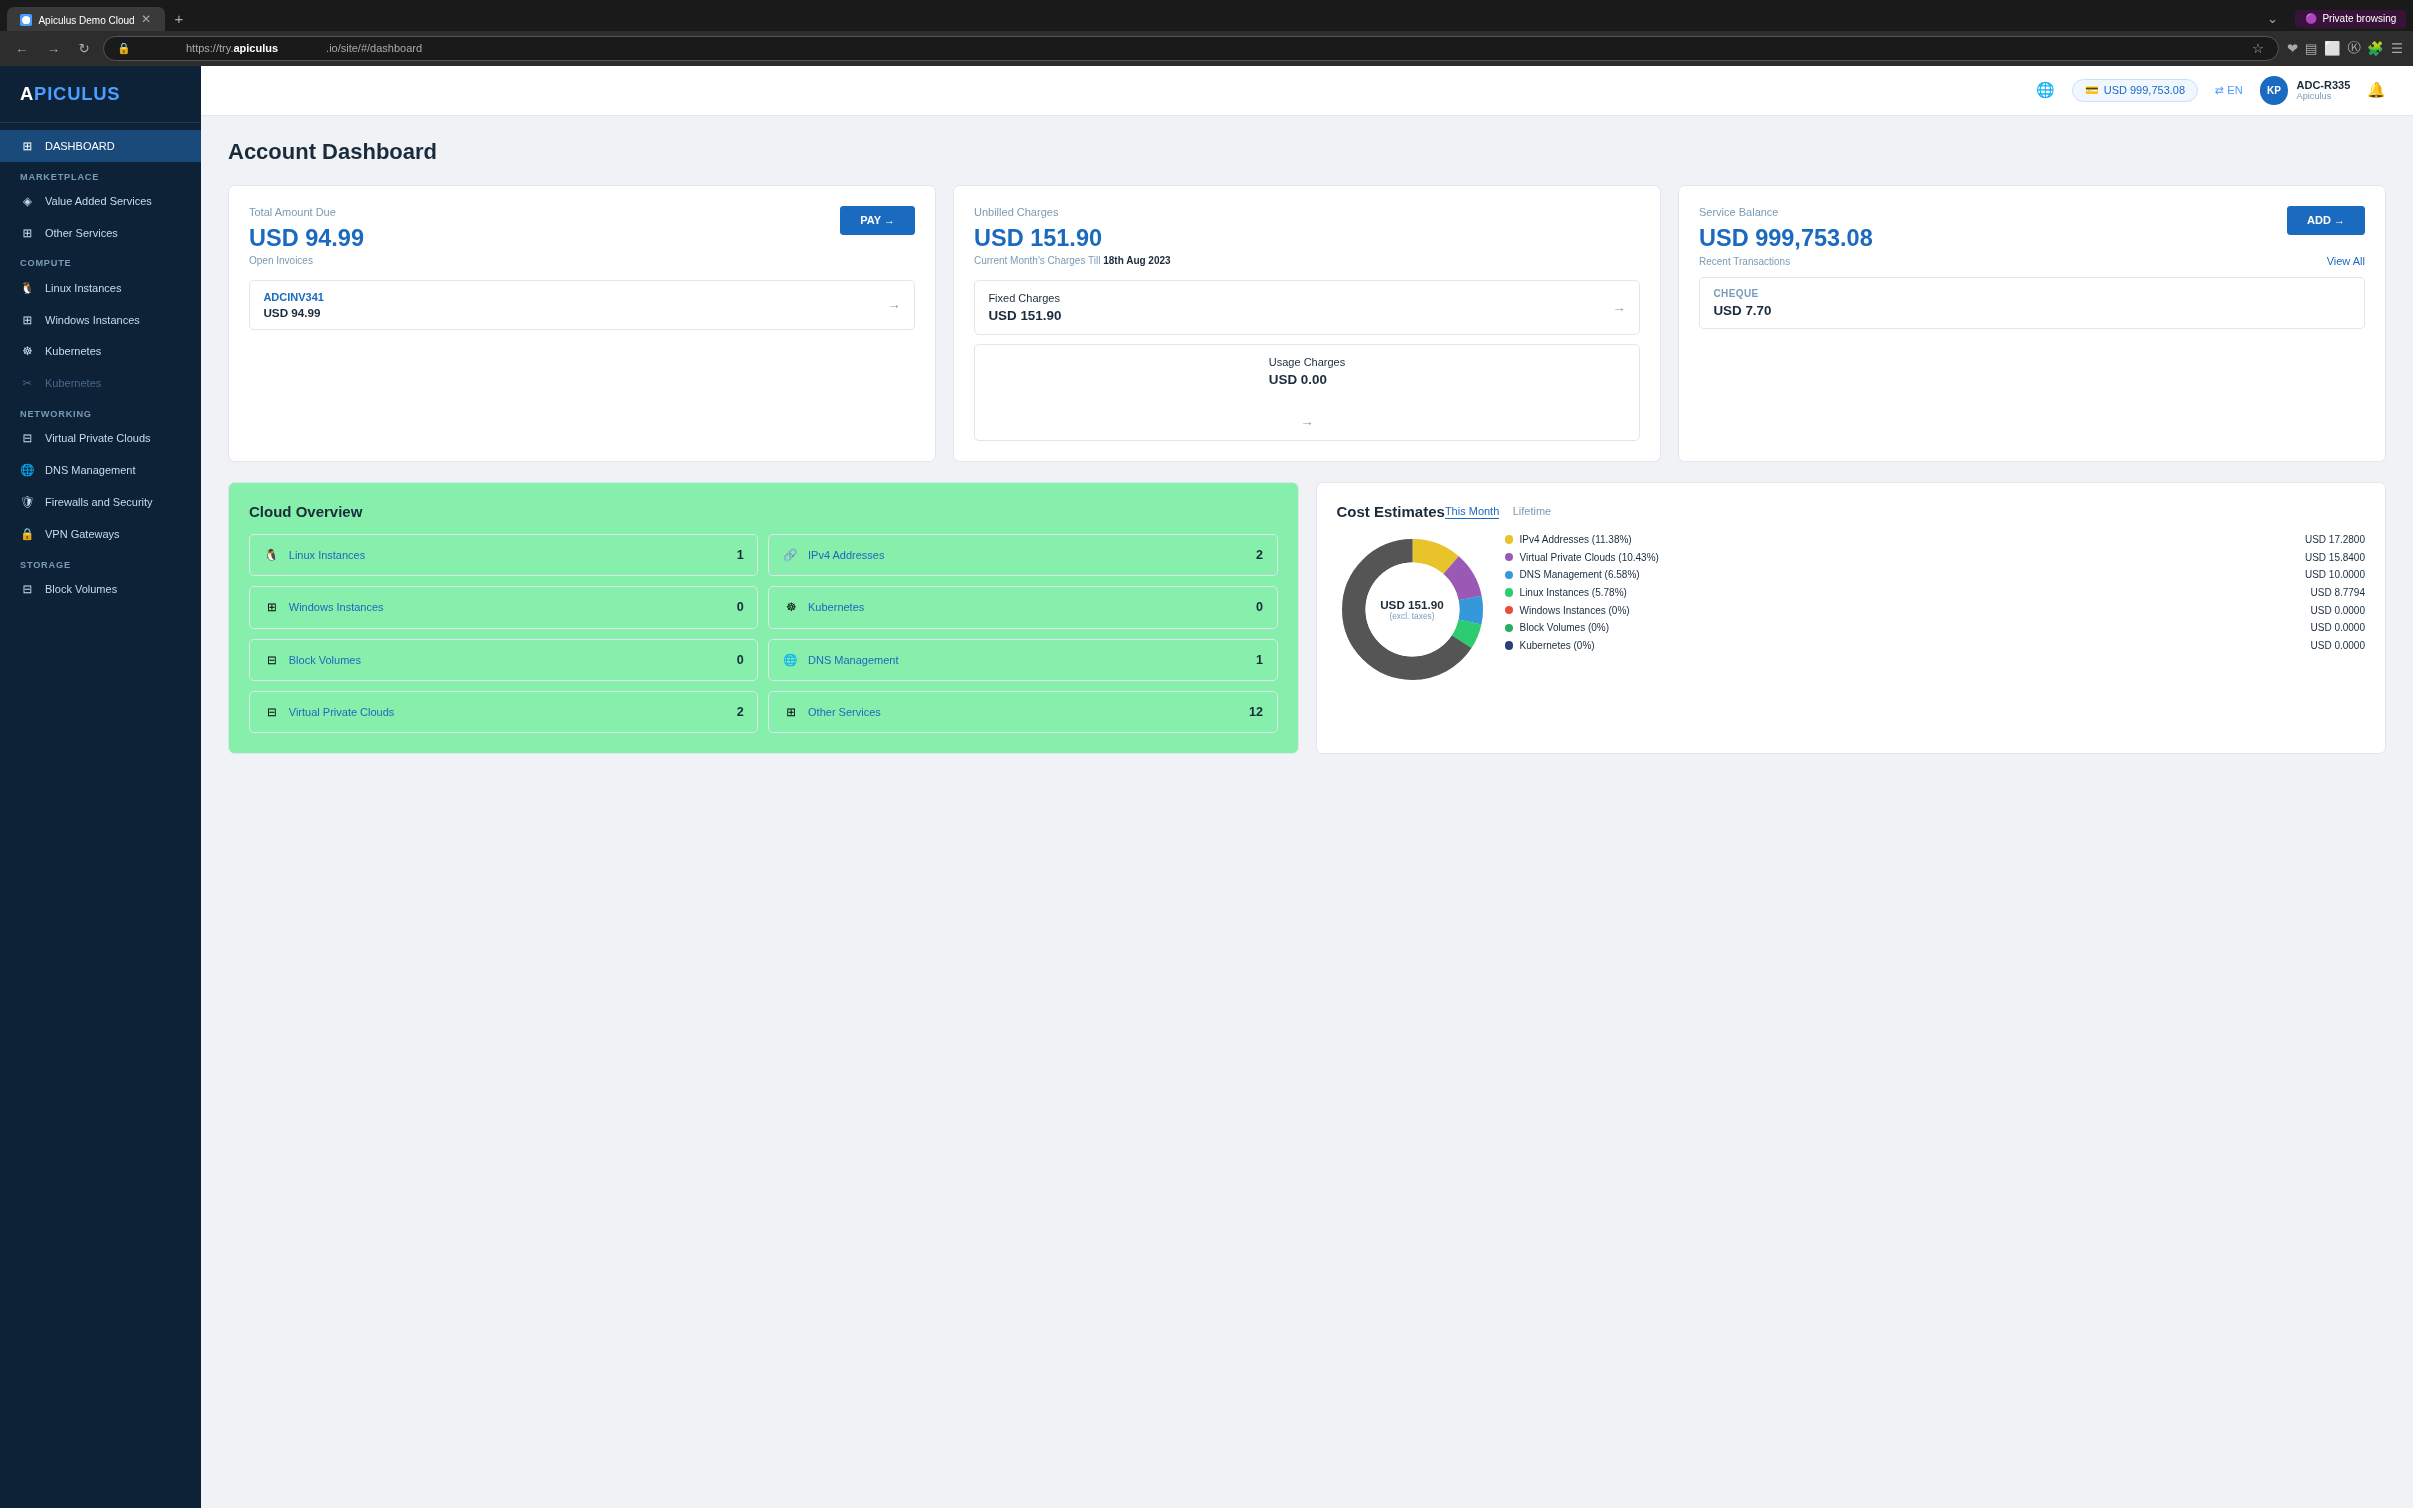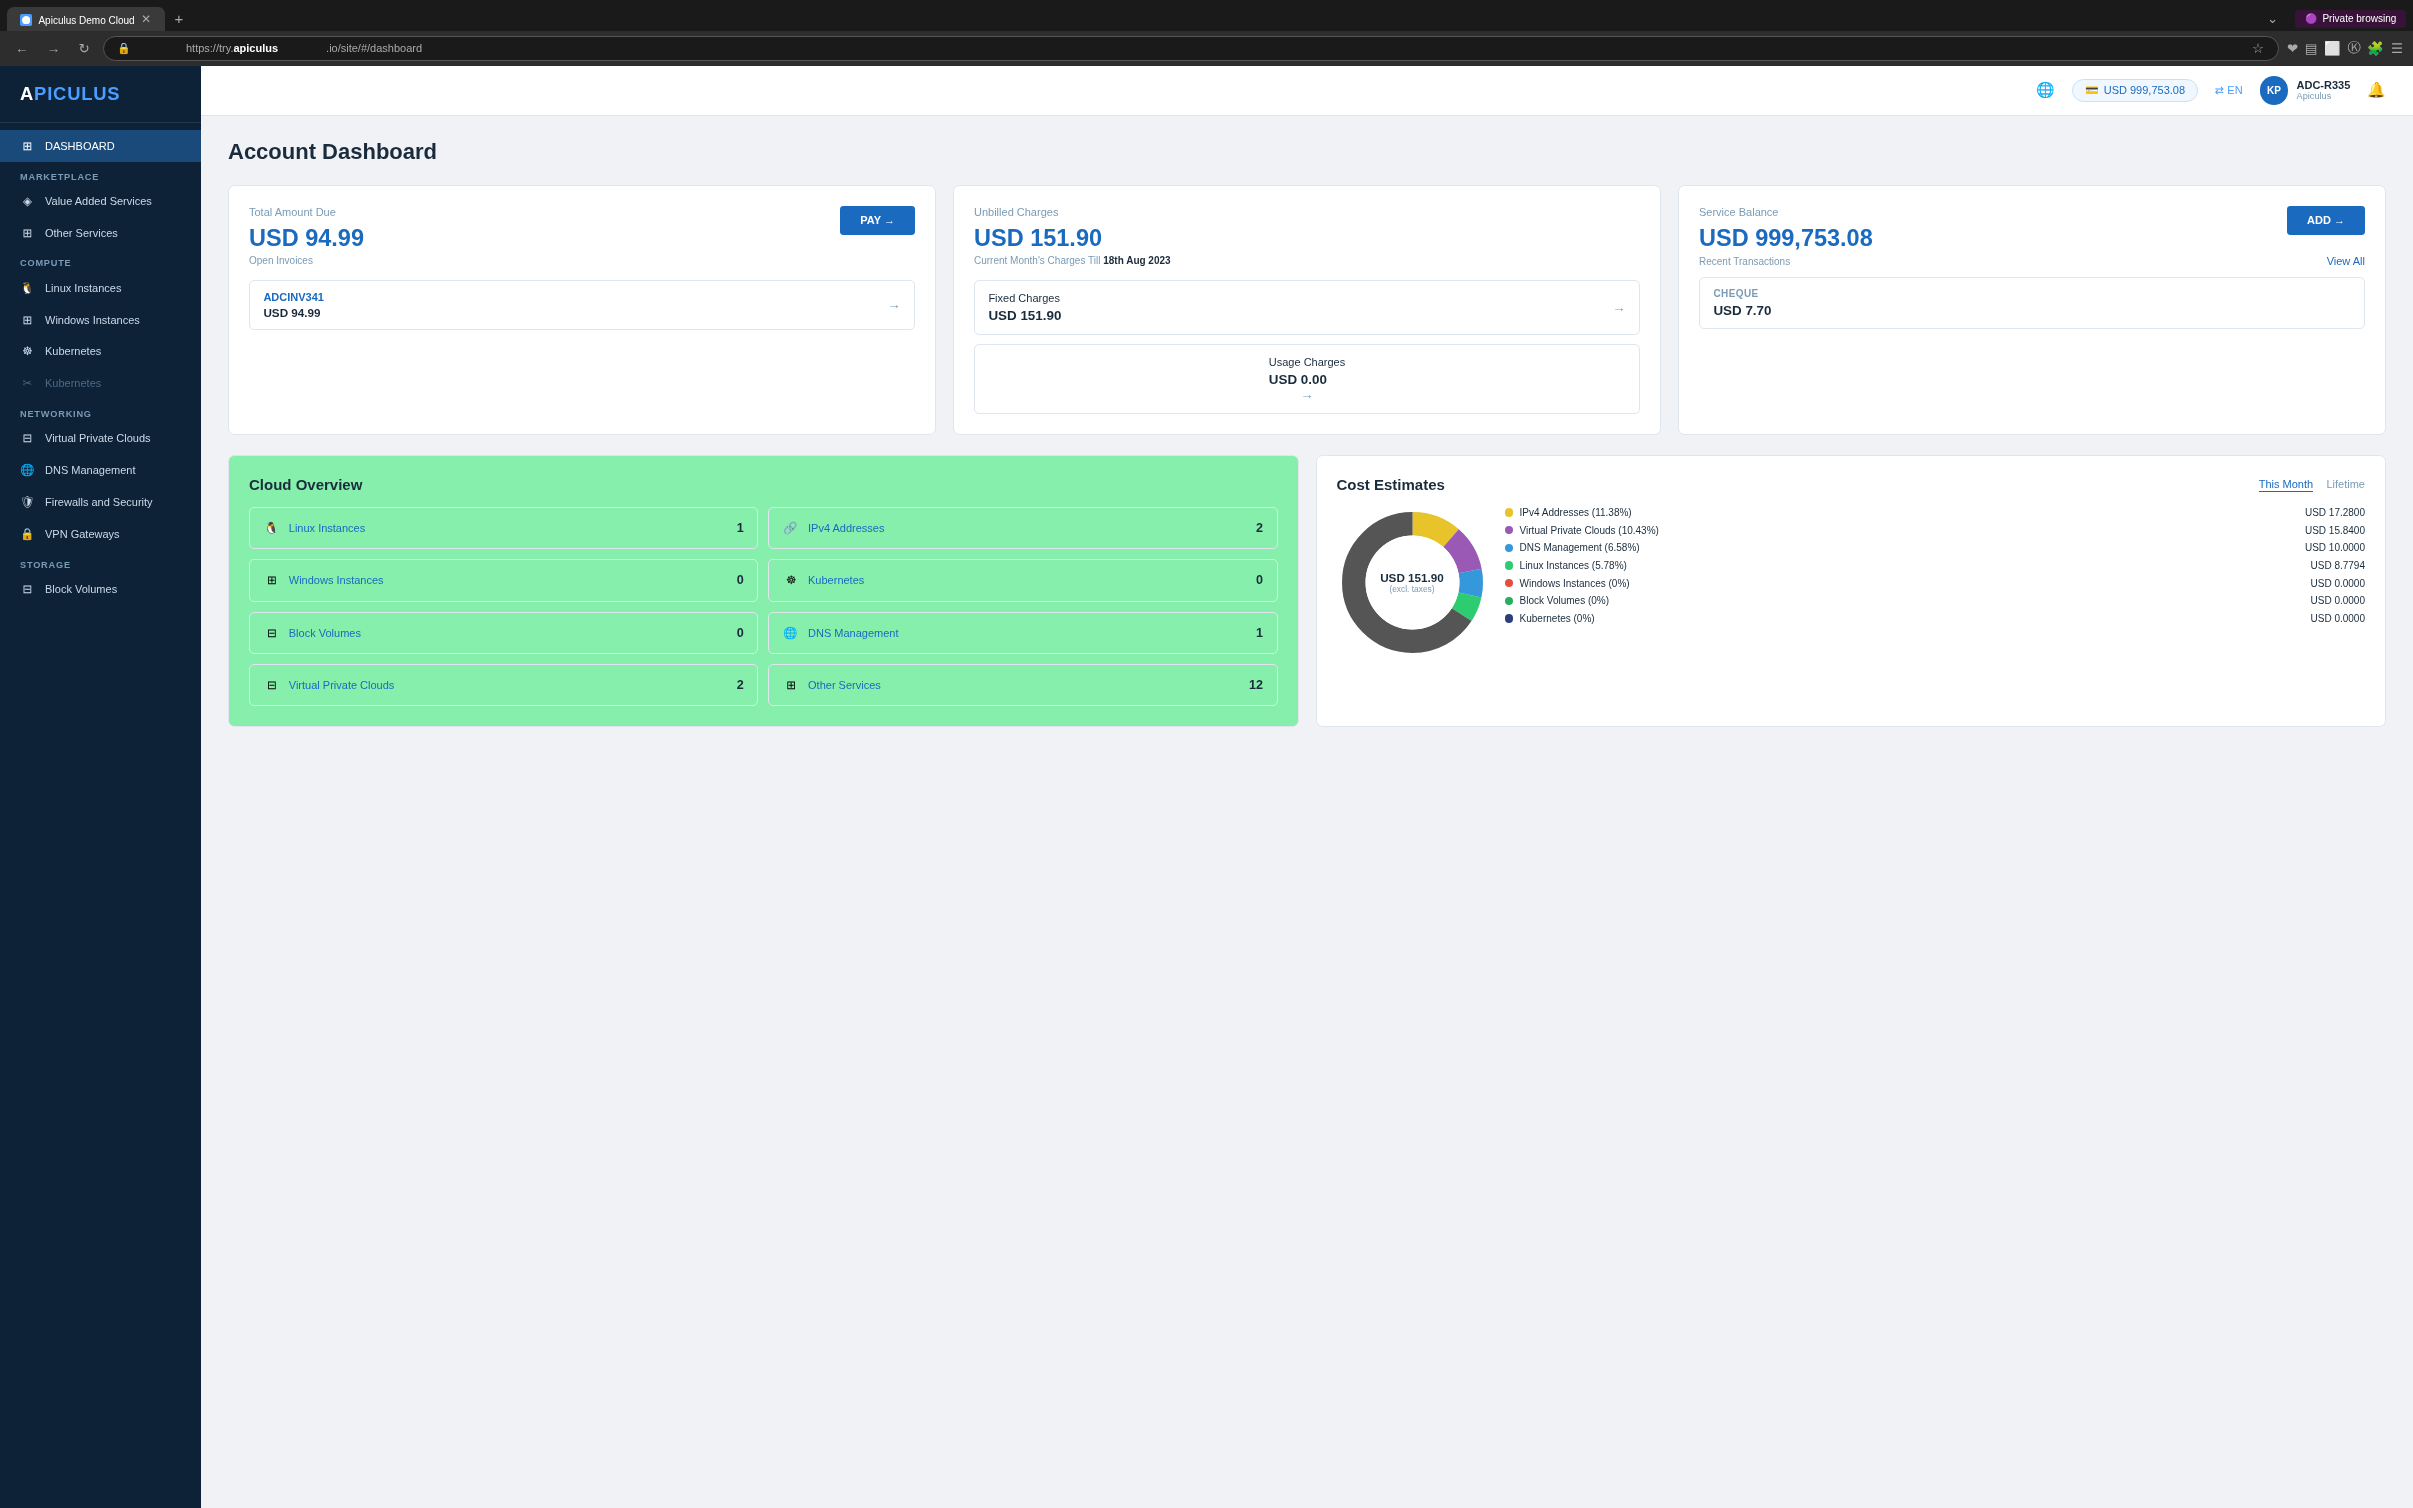--- a/index.html
+++ b/index.html
@@ -64,21 +64,21 @@
     .card-label { font-size: 11px; color: #7a9bb5; margin-bottom: 6.7px; }
     .card-amount { font-size: 23.5px; font-weight: 700; color: #1a6abf; margin-bottom: 3.4px; }
     .card-sub-label { font-size: 10px; color: #7a9bb5; margin-bottom: 13.4px; }
     .card-sub-label strong { color: #1a2b3c; }
     .card-header { display: flex; justify-content: space-between; align-items: flex-start; }
     .btn-primary { background: #1a6abf; color: #fff; border: none; border-radius: 3.4px; padding: 8.4px 20px; font-size: 11px; font-weight: 600; cursor: pointer; display: flex; align-items: center; gap: 6.7px; }
     .invoice-item { border: 0.8px solid #e0e6ed; border-radius: 5px; padding: 10px 13.4px; display: flex; justify-content: space-between; align-items: center; cursor: pointer; }
     .invoice-id { color: #1a6abf; font-size: 11px; font-weight: 600; margin-bottom: 3.4px; }
     .invoice-amount { font-size: 11.7px; font-weight: 600; color: #1a2b3c; }
     .arrow-icon { color: #7a9bb5; font-size: 13.4px; }
-    .charge-item { border: 0.8px solid #e0e6ed; border-radius: 5px; padding: 11.7px 13.4px; display: flex; justify-content: space-between; align-items: center; cursor: pointer; margin-bottom: 8.4px; }
+    .charge-item { border: 0.8px solid #e0e6ed; border-radius: 5px; padding: 11.7px 13.4px; display: flex; justify-content: space-between; align-items: center; cursor: pointer; margin-bottom: 8.4px; gap: 27px; }
     .charge-item:last-child { margin-bottom: 0; flex-direction: column; }
     .charge-label { font-size: 11px; color: #1a2b3c; margin-bottom: 3.4px; }
     .charge-amount { font-size: 13.4px; font-weight: 700; color: #1a2b3c; }
     .view-all-link { color: #1a6abf; font-size: 11px; cursor: pointer; }
     .transaction-item { border: 0.8px solid #e0e6ed; border-radius: 5px; padding: 10px 13.4px; }
     .trans-method { font-size: 10px; color: #7a9bb5; margin-bottom: 3.4px; font-weight: 600; letter-spacing: 0.4px; }
     .trans-amount { font-size: 13.4px; font-weight: 700; color: #1a2b3c; }
     .recent-trans-header { display: flex; justify-content: space-between; align-items: center; margin-bottom: 10px; }
 
     
@@ -87,21 +87,21 @@
     .section-title { font-size: 15px; font-weight: 600; color: #1a2b3c; margin-bottom: 13.4px; }
     .overview-grid { display: grid; grid-template-columns: 1fr 1fr; gap: 10px; }
     .overview-item { border: 0.8px solid #e0e6ed; border-radius: 5px; padding: 11.7px 13.4px; display: flex; justify-content: space-between; align-items: center; cursor: pointer; }
     .overview-item-left { display: flex; align-items: center; gap: 8.4px; }
     .overview-item-icon { width: 17px; height: 17px; display: flex; align-items: center; justify-content: center; font-size: 11.7px; }
     .overview-item-label { color: #1a6abf; font-size: 11px; font-weight: 500; }
     .overview-item-count { font-size: 12.6px; font-weight: 700; color: #1a2b3c; }
 
     
     .cost-card { background: #fff; border-radius: 6.7px; padding: 20px; border: 0.8px solid #e0e6ed; }
-    .cost-header { display: flex; justify-content: space-between; align-items: center; margin-bottom: 13.4px; }
+    .cost-header { display: flex; align-items: center; margin-bottom: 13.4px; }
     .cost-tabs { display: flex; gap: 13.4px; }
     .cost-tab { font-size: 11px; color: #7a9bb5; cursor: pointer; padding-bottom: 1.7px; }
     .cost-tab.active { color: #1a6abf; border-bottom: 1.7px solid #1a6abf; }
     .cost-body { display: flex; gap: 17px; align-items: flex-start; }
     .donut-container { position: relative; width: 151px; height: 151px; flex-shrink: 0; }
     .donut-center { position: absolute; top: 50%; left: 50%; transform: translate(-50%, -50%); text-align: center; }
     .donut-center-amount { font-size: 11.7px; font-weight: 700; color: #1a2b3c; }
     .donut-center-label { font-size: 8.4px; color: #7a9bb5; }
     .cost-legend { flex: 1; display: flex; flex-direction: column; gap: 6.7px; }
     .legend-item { display: flex; align-items: center; justify-content: space-between; font-size: 10px; }

